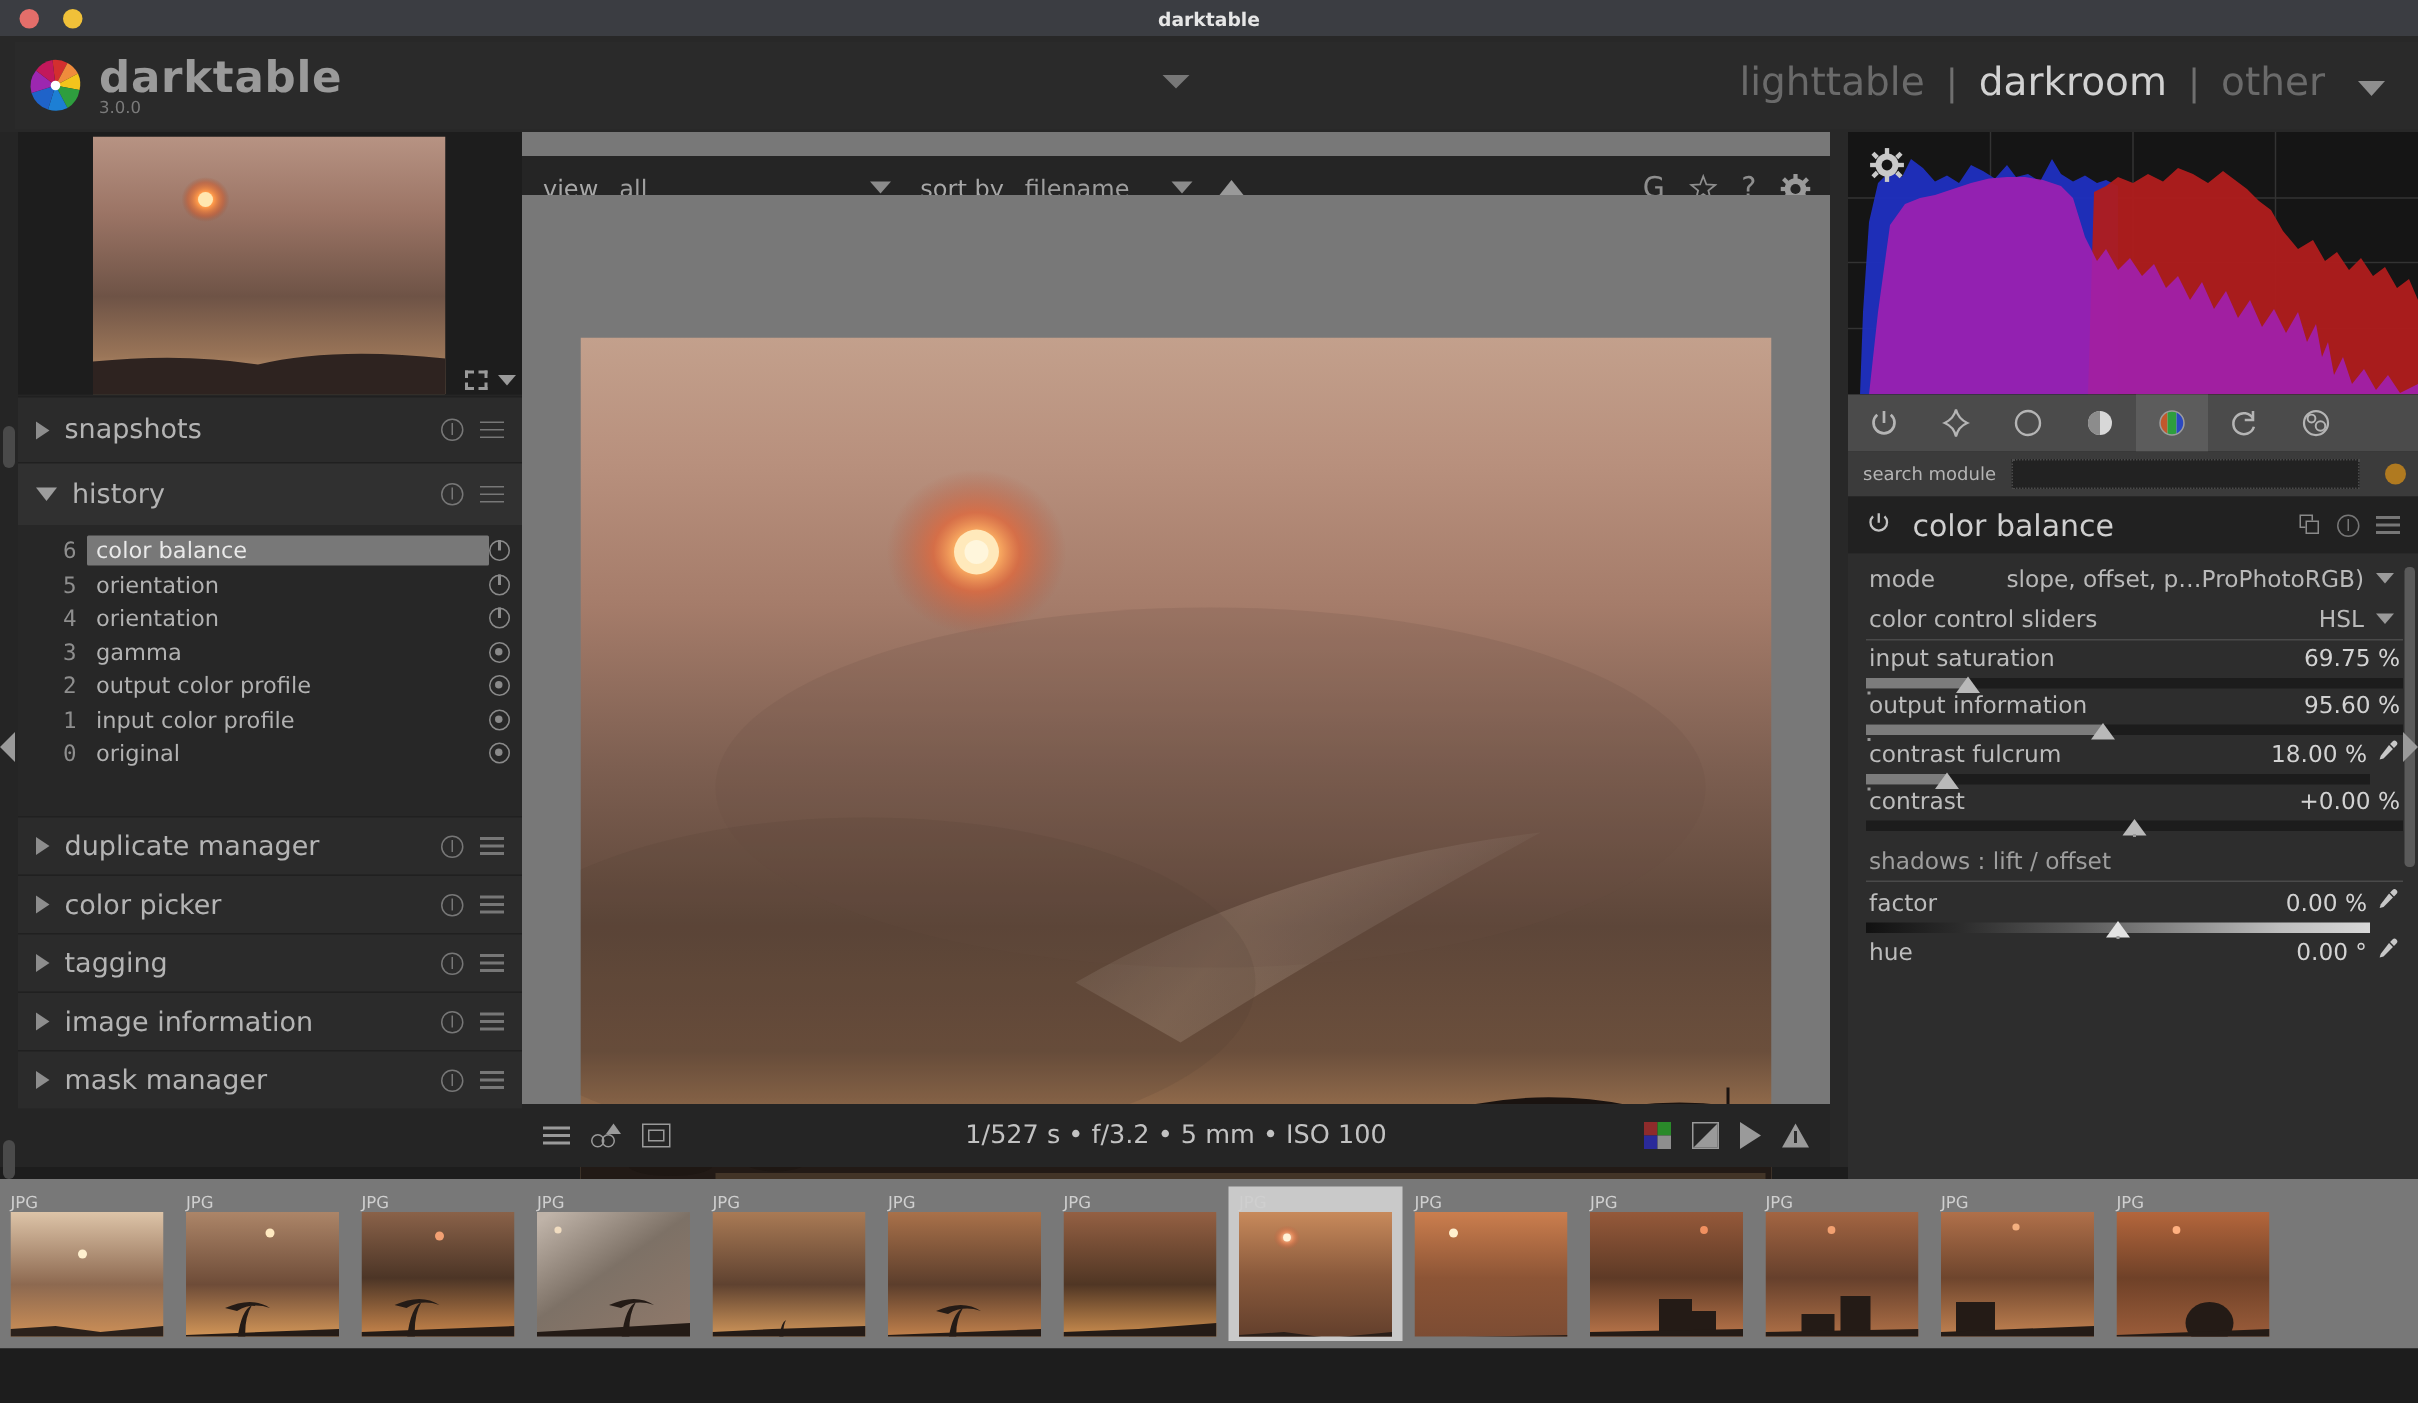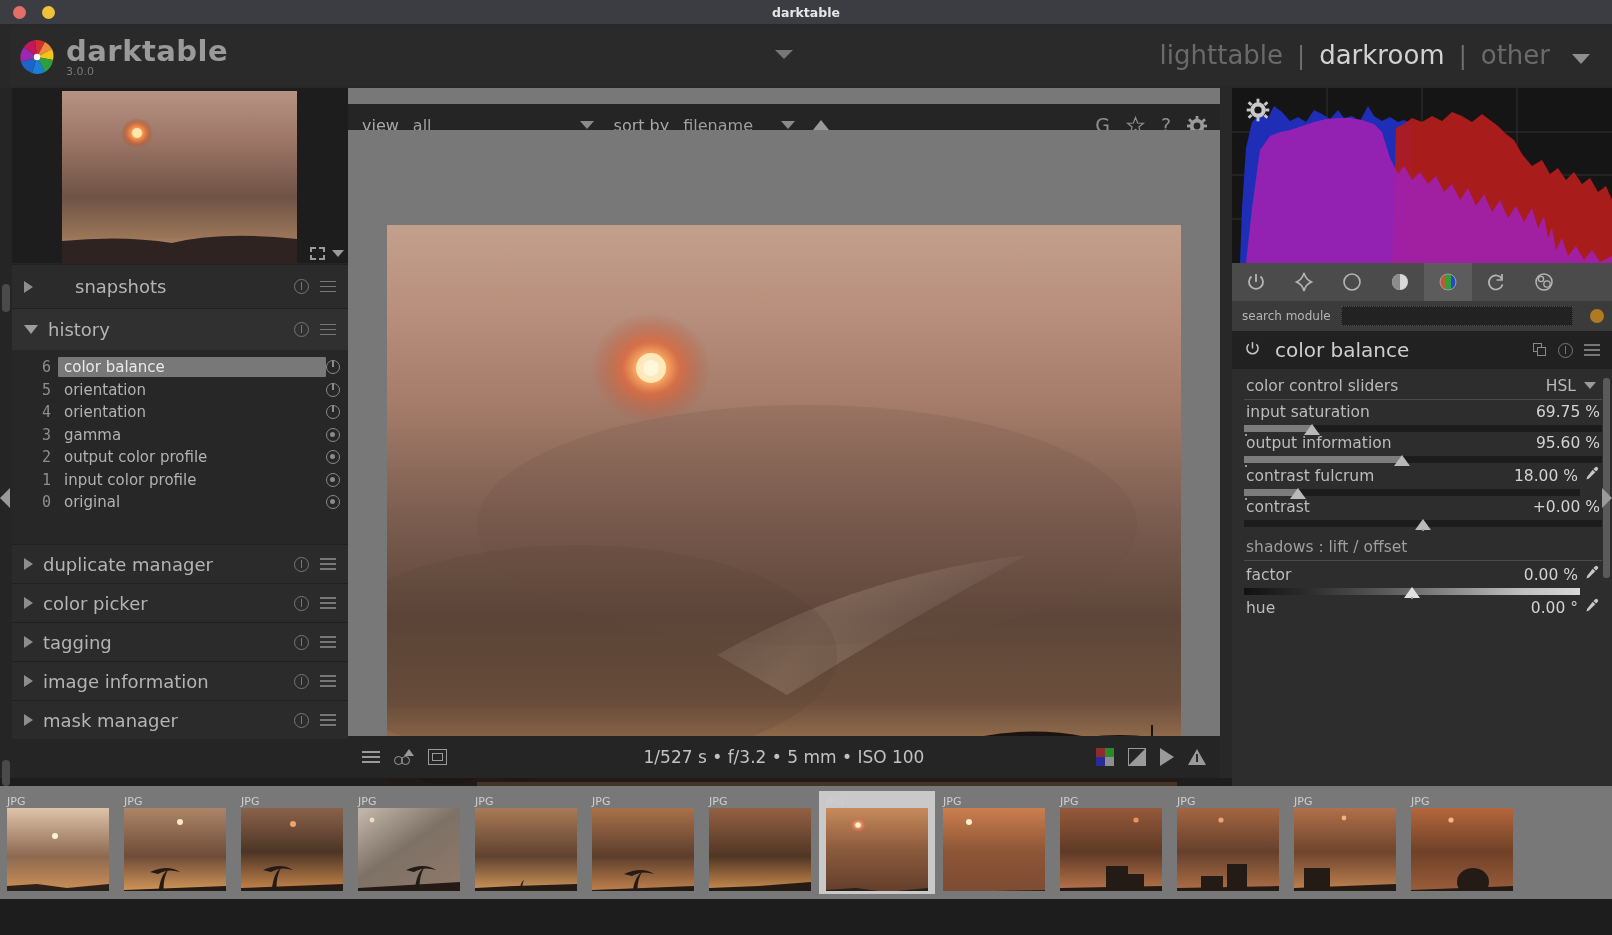--- a/index.html
+++ b/index.html
@@ -413,21 +413,21 @@
             <span class="b"></span>
             <span class="c"></span>
             <span class="d"></span>
         </div>
         <div class="caret-dn-sm"></div>
       </div>
     </div>
 
     <div class="lp-scroll-handle"></div>
 
-    <div class="sect" style="top:176px;height:44px;gap:32px;">
+    <div class="sect" style="top:176px;height:44px;">
       <div class="tri tri-right"></div>
       <div class="label">snapshots</div>
       <div class="sicons">
         <div class="ic-reset"></div>
         <div class="ic-menu">
             <i></i>
             <i></i>
             <i></i>
           </div>
       </div>
@@ -784,20 +784,25 @@
             <i></i>
             <i></i>
             <i></i>
           </span>
       </span>
     </div>
 
     <div class="modbody">
       <div style="padding:3px 10px 0 12px;">
 
+        <div class="combo">
+          <span class="cl">mode</span>
+          <span class="cr">slope, offset, p…ProPhotoRGB)</span>
+          <span class="cc"></span>
+        </div>
 
         <div class="combo">
           <span class="cl">color control sliders</span>
           <span class="cr">HSL</span>
           <span class="cc"></span>
         </div>
 
         <div class="grp-rule"></div>
 
         <div class="slider">

